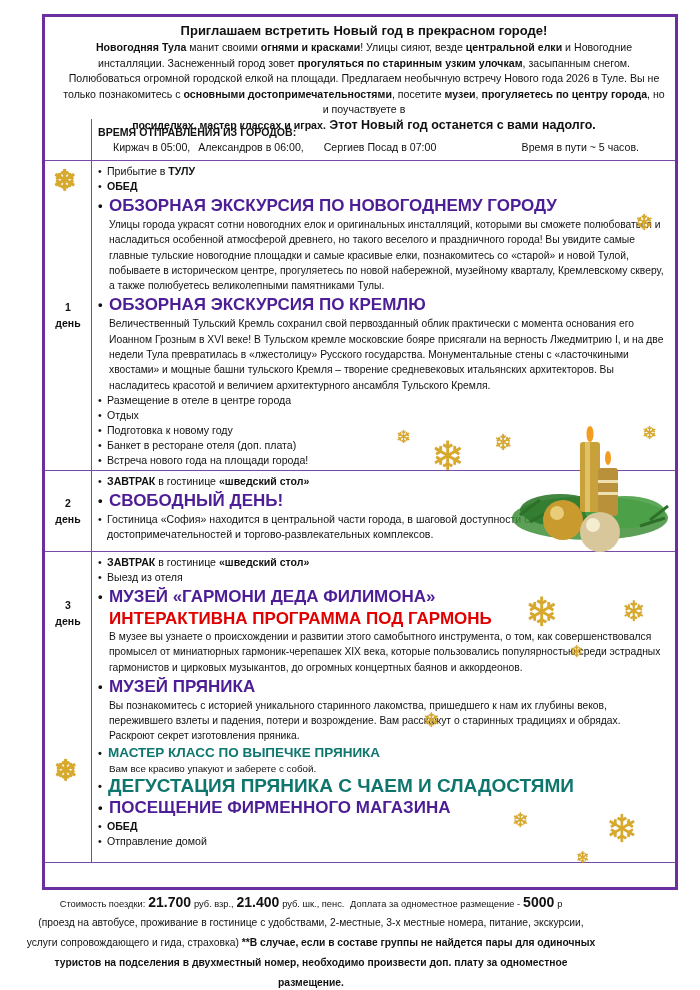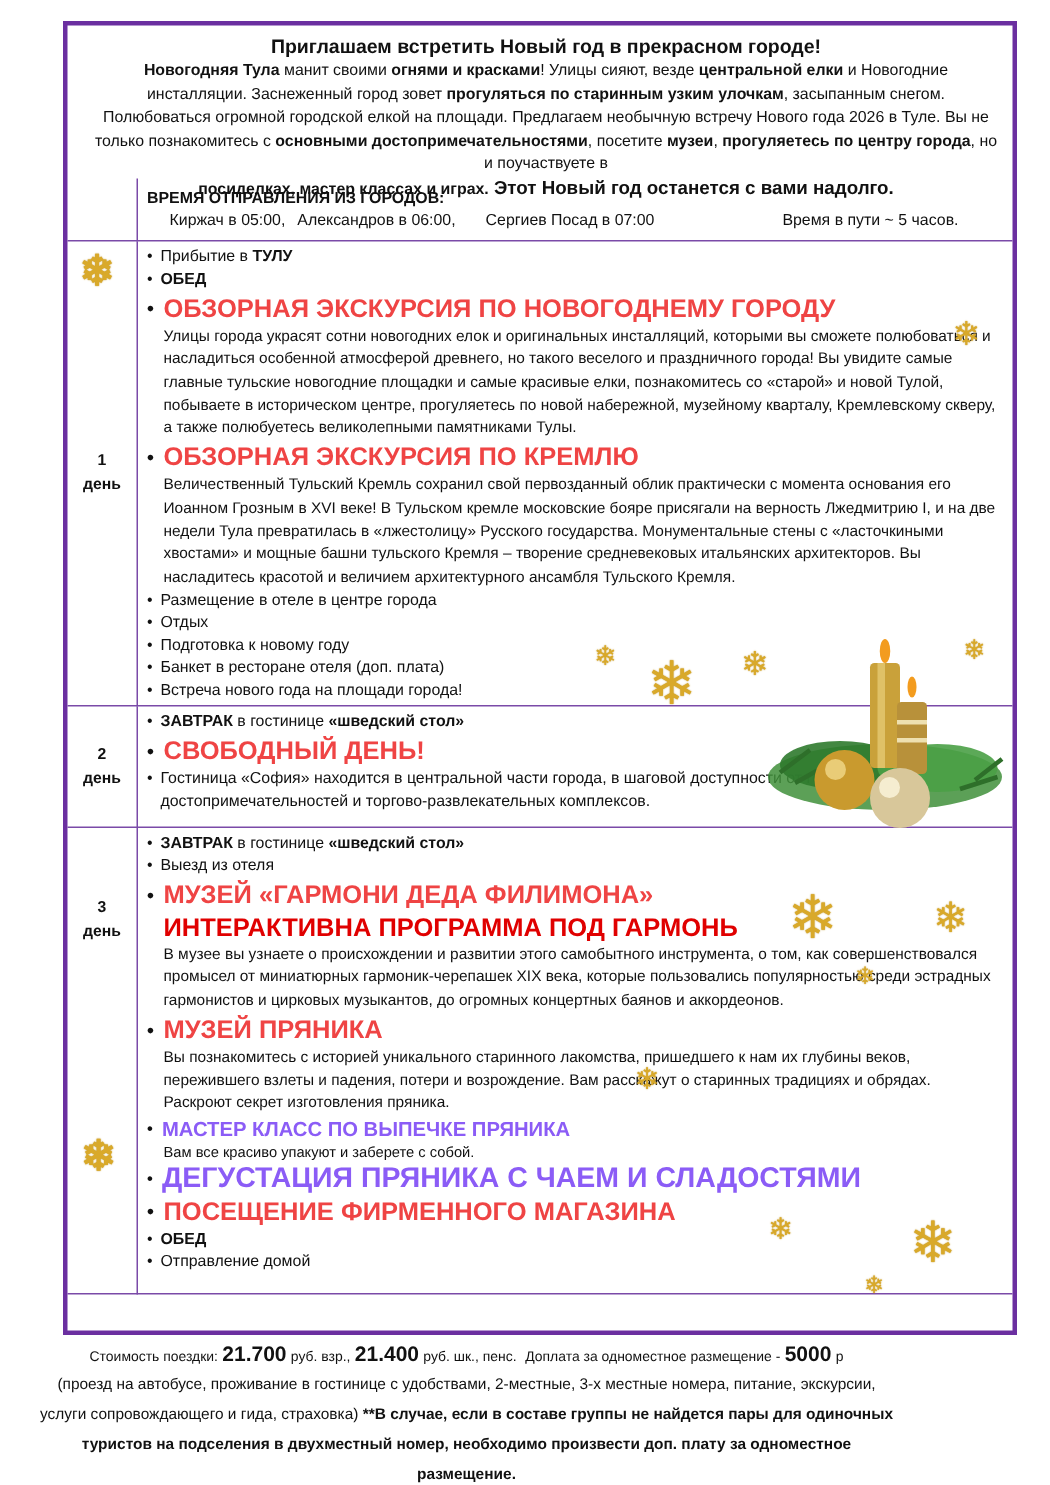--- a/index.html
+++ b/index.html
@@ -12,23 +12,23 @@
   table.prog{border-collapse:collapse;width:100%;table-layout:fixed;}
   table.prog td{border:1.5px solid #7a4aa8;vertical-align:top;padding:0;}
   table.prog tr:first-child td{border-top:none;}
   table.prog td.daycol{width:46px;border-left:none;text-align:center;vertical-align:middle;font-weight:bold;font-size:10.5px;line-height:16px;position:relative;}
   table.prog td.content{border-right:none;padding:3px 6px 2px 6px;font-size:10.6px;line-height:15px;position:relative;}
   .dep-head{font-weight:bold;}
   .dep-row{display:flex;padding-left:15px;}
   .dep-row span{white-space:pre;}
   .li{display:block;position:relative;padding-left:9px;}
   .li::before{content:"•";position:absolute;left:0;top:0;}
-  .li.big{font-size:17px;line-height:21px;color:#ef4444;font-weight:bold;padding-left:11px;margin:1px 0;}
+  .li.big{font-size:17px;line-height:21px;color:#4c1d95;font-weight:bold;padding-left:11px;margin:1px 0;}
   .li.big::before{color:#111;font-size:13px;}
-  .li.mid{font-size:13.5px;line-height:18px;color:#8b5cf6;font-weight:bold;padding-left:10px;}
+  .li.mid{font-size:13.5px;line-height:18px;color:#0f766e;font-weight:bold;padding-left:10px;}
   .li.mid::before{color:#111;font-size:11px;}
   .desc{font-size:10.3px;line-height:15.3px;padding-left:11px;}
   .desc.small{font-size:9.8px;line-height:14px;}
   .cont{display:block;padding-left:11px;}
   b{font-weight:bold;}
   .footer{position:absolute;left:0;top:893px;width:622px;text-align:center;font-size:10.3px;line-height:18px;}
   .footer .num{font-size:14px;font-weight:bold;}
   .footer .small{font-size:9.3px;}
   .deco{position:absolute;pointer-events:none;}
   .flake{position:absolute;color:#d9a92a;text-shadow:0 0 1px #b88a12;line-height:1;}

